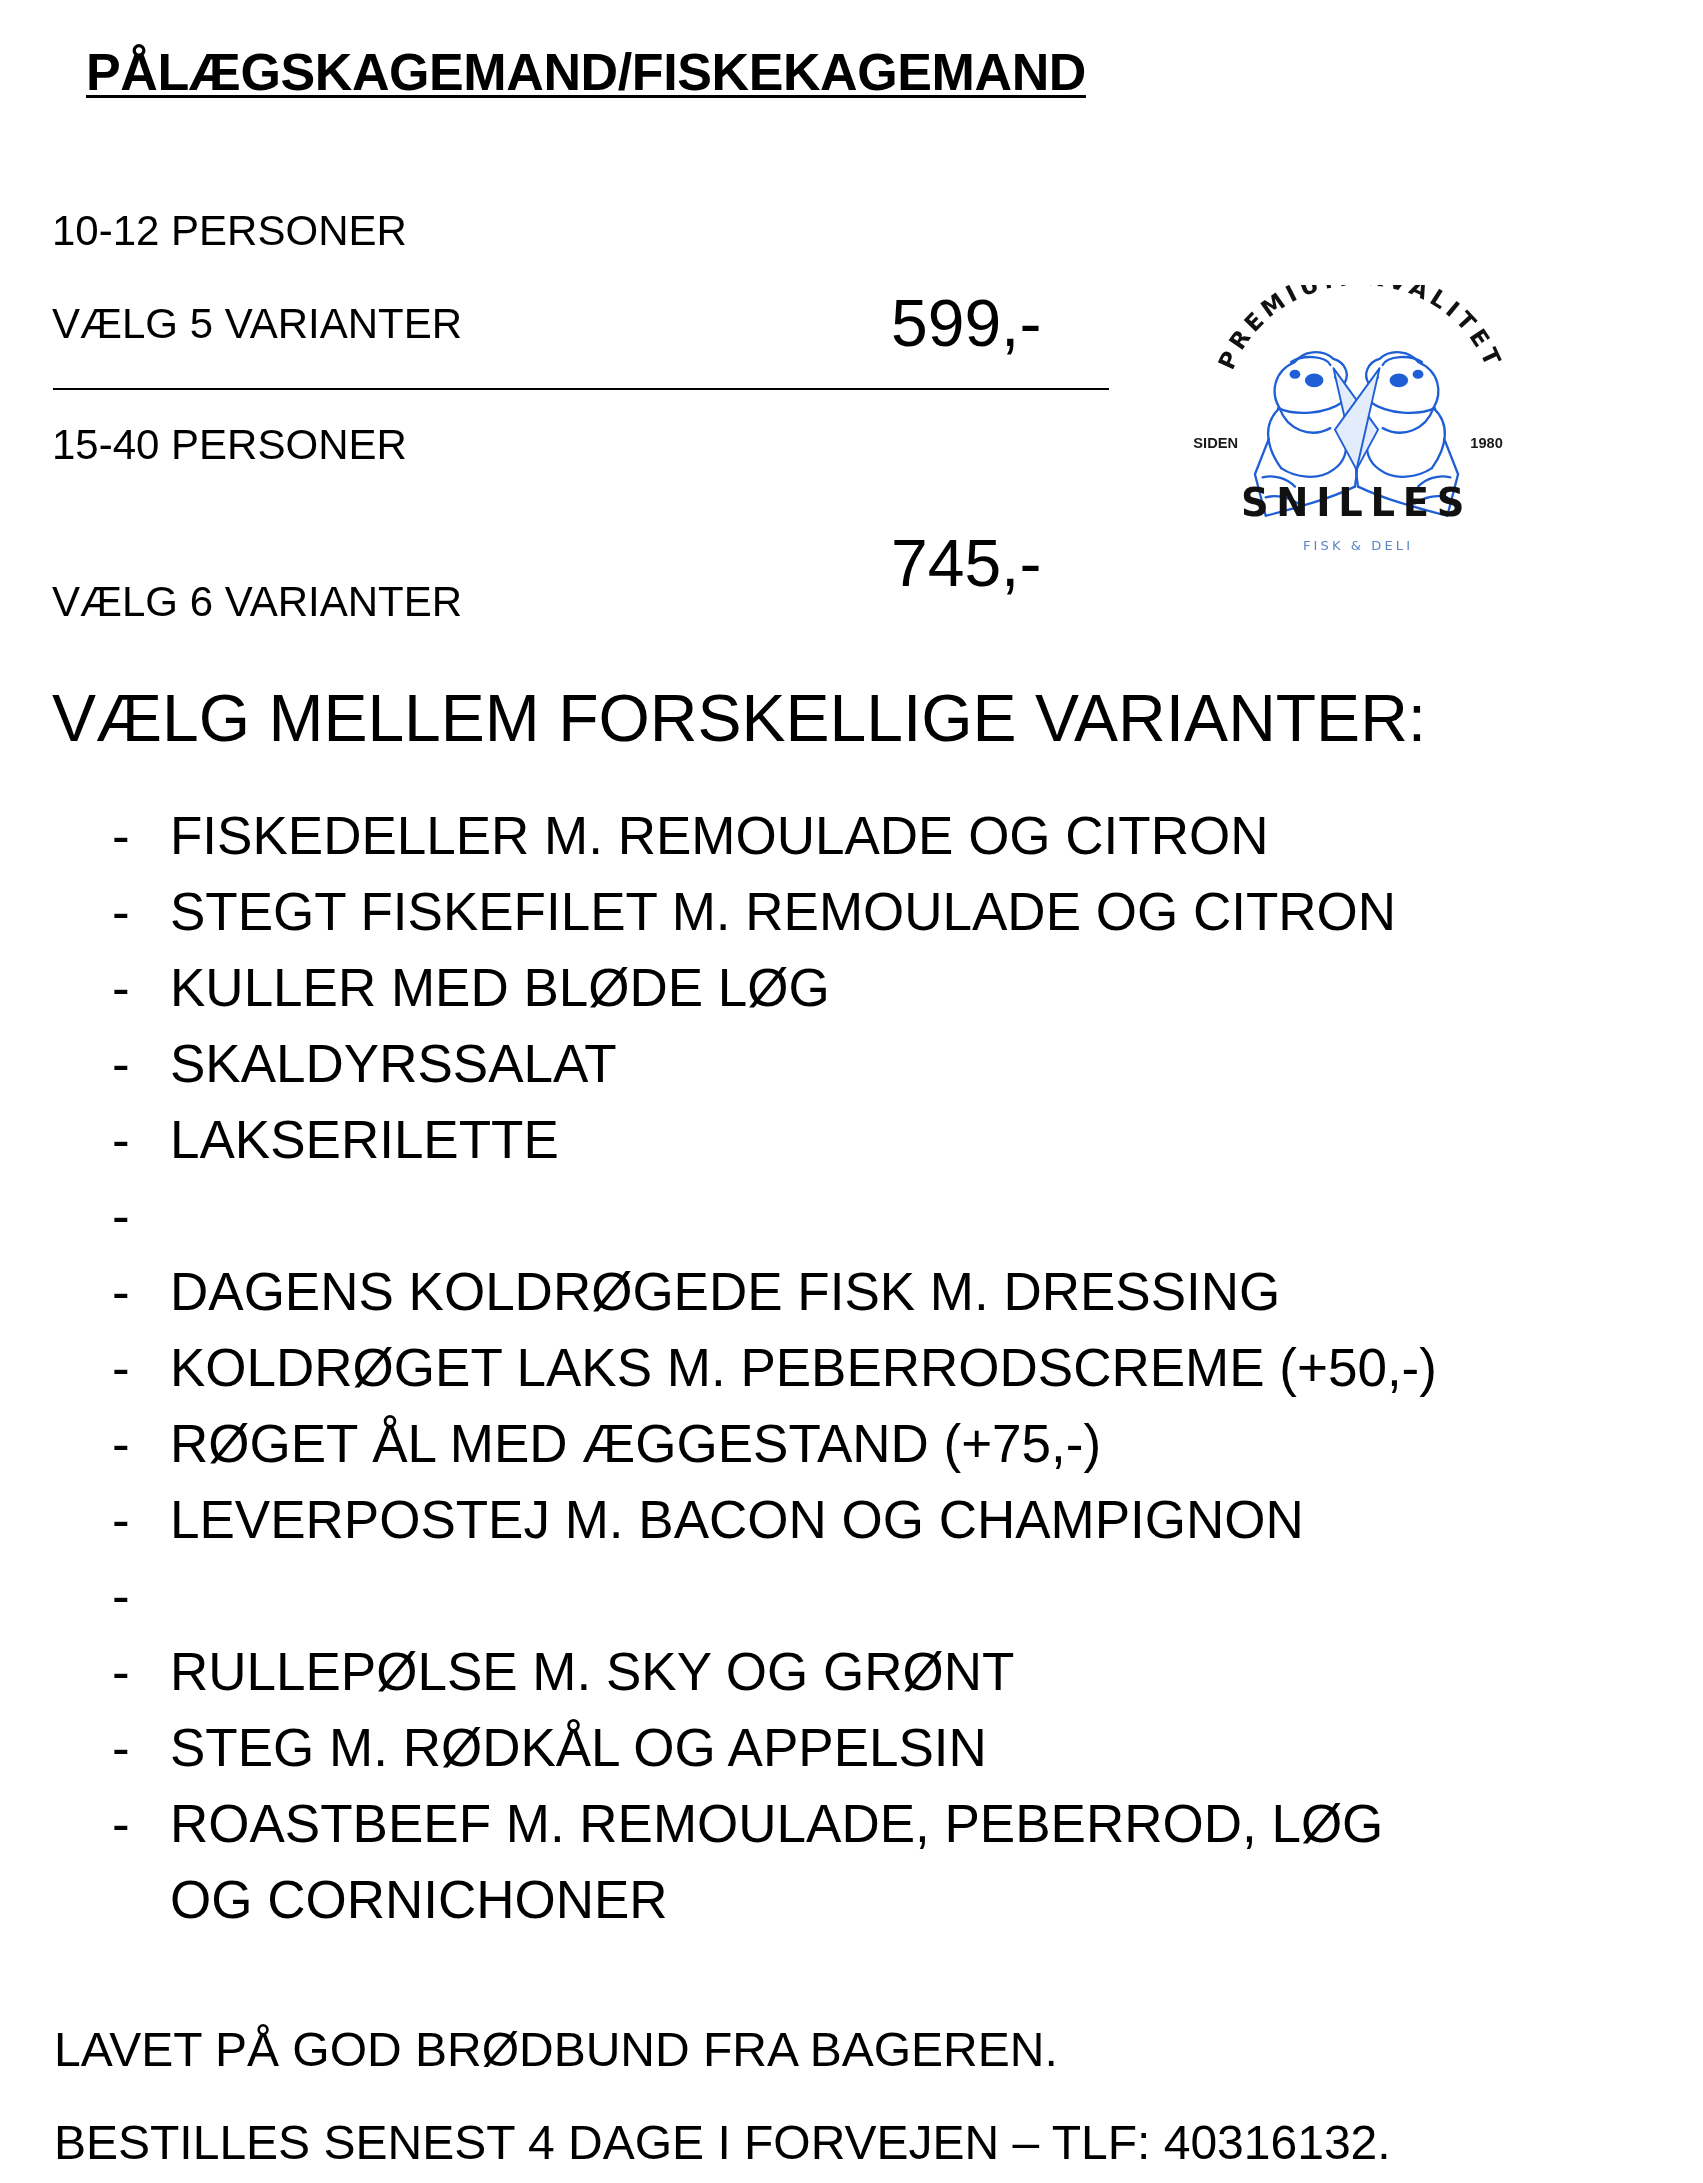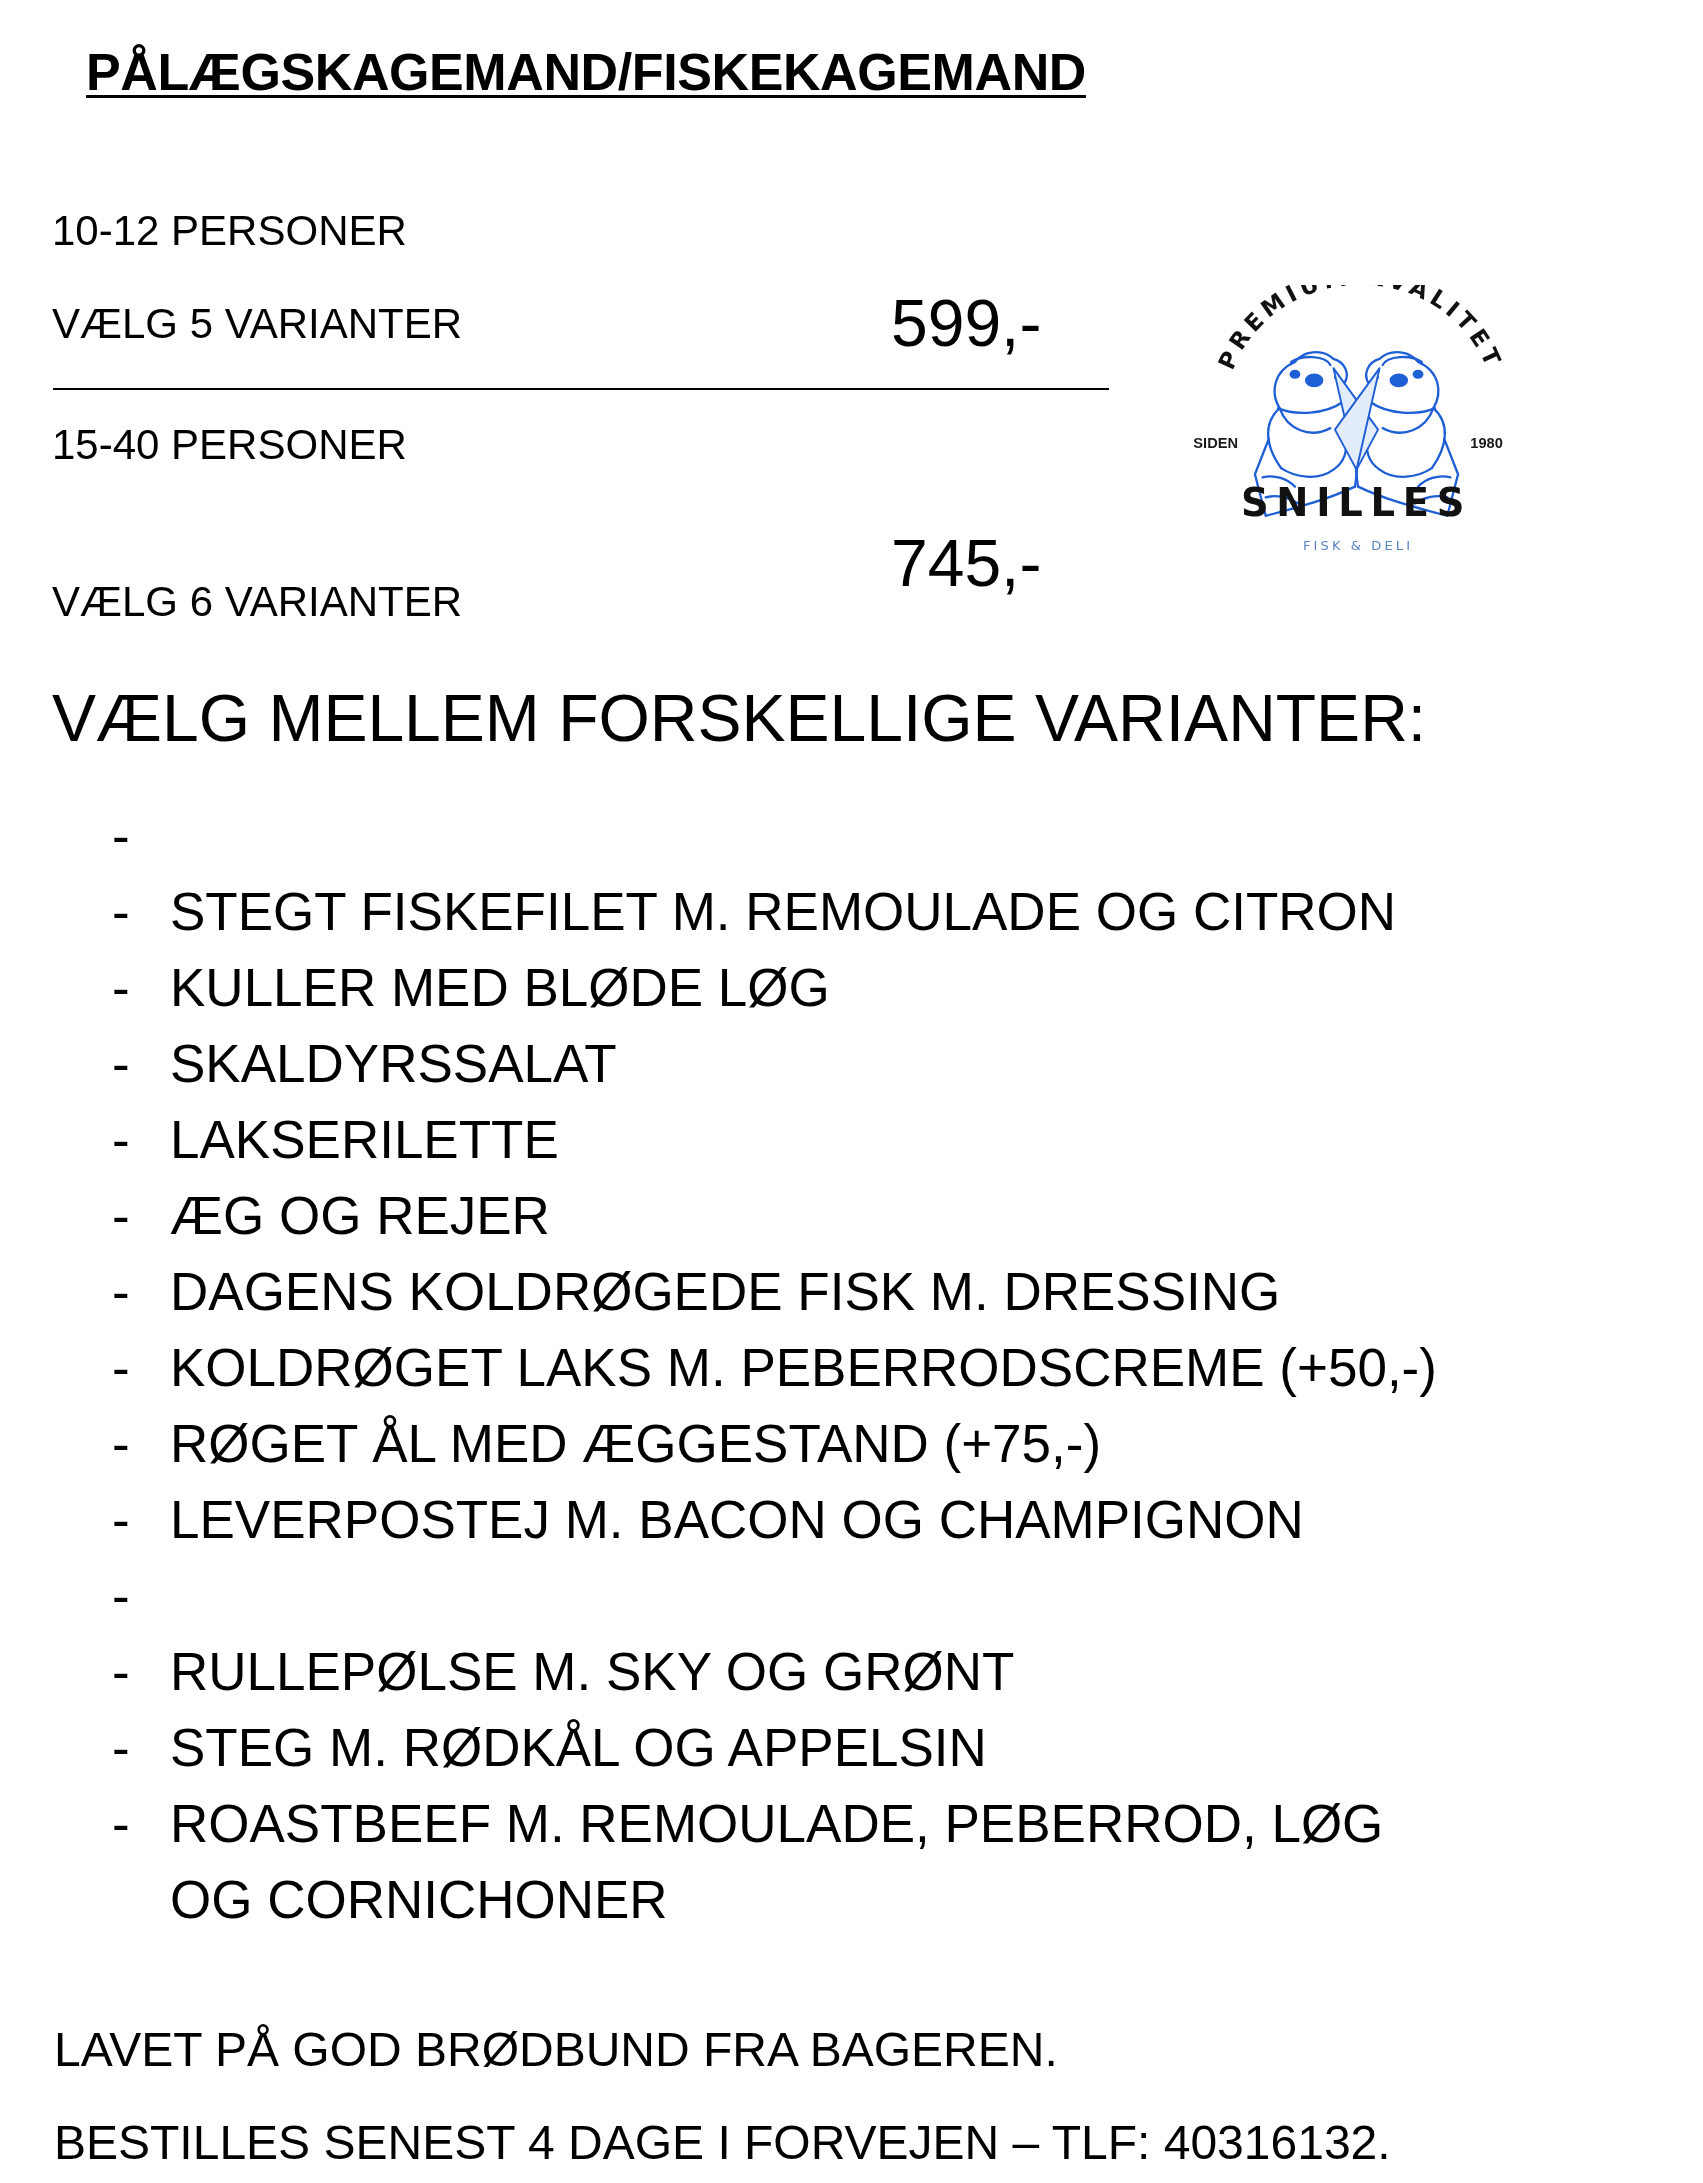--- a/index.html
+++ b/index.html
@@ -199,40 +199,40 @@
     <text class="logo-brand" x="230" y="300" text-anchor="middle">SNILLES</text>
     <text class="logo-sub" x="232" y="345" text-anchor="middle">FISK &amp; DELI</text>
   </svg>
 </div>
 
 <h2 id="variants-heading" class="abs" style="font-weight:normal;">VÆLG MELLEM FORSKELLIGE VARIANTER:</h2>
 
 <ul id="variants-list">
   <li>
       <span class="bullet">-</span>
+      <span class="item-text">FISKEDELLER M. REMOULADE OG CITRON</span>
     </li>
   <li>
       <span class="bullet">-</span>
       <span class="item-text">STEGT FISKEFILET M. REMOULADE OG CITRON</span>
     </li>
   <li>
       <span class="bullet">-</span>
       <span class="item-text">KULLER MED BLØDE LØG</span>
     </li>
   <li>
       <span class="bullet">-</span>
       <span class="item-text">SKALDYRSSALAT</span>
     </li>
   <li>
       <span class="bullet">-</span>
       <span class="item-text">LAKSERILETTE</span>
     </li>
   <li>
       <span class="bullet">-</span>
-      <span class="item-text">ÆG OG REJER</span>
     </li>
   <li>
       <span class="bullet">-</span>
       <span class="item-text">DAGENS KOLDRØGEDE FISK M. DRESSING</span>
     </li>
   <li>
       <span class="bullet">-</span>
       <span class="item-text">KOLDRØGET LAKS M. PEBERRODSCREME (+50,-)</span>
     </li>
   <li>

